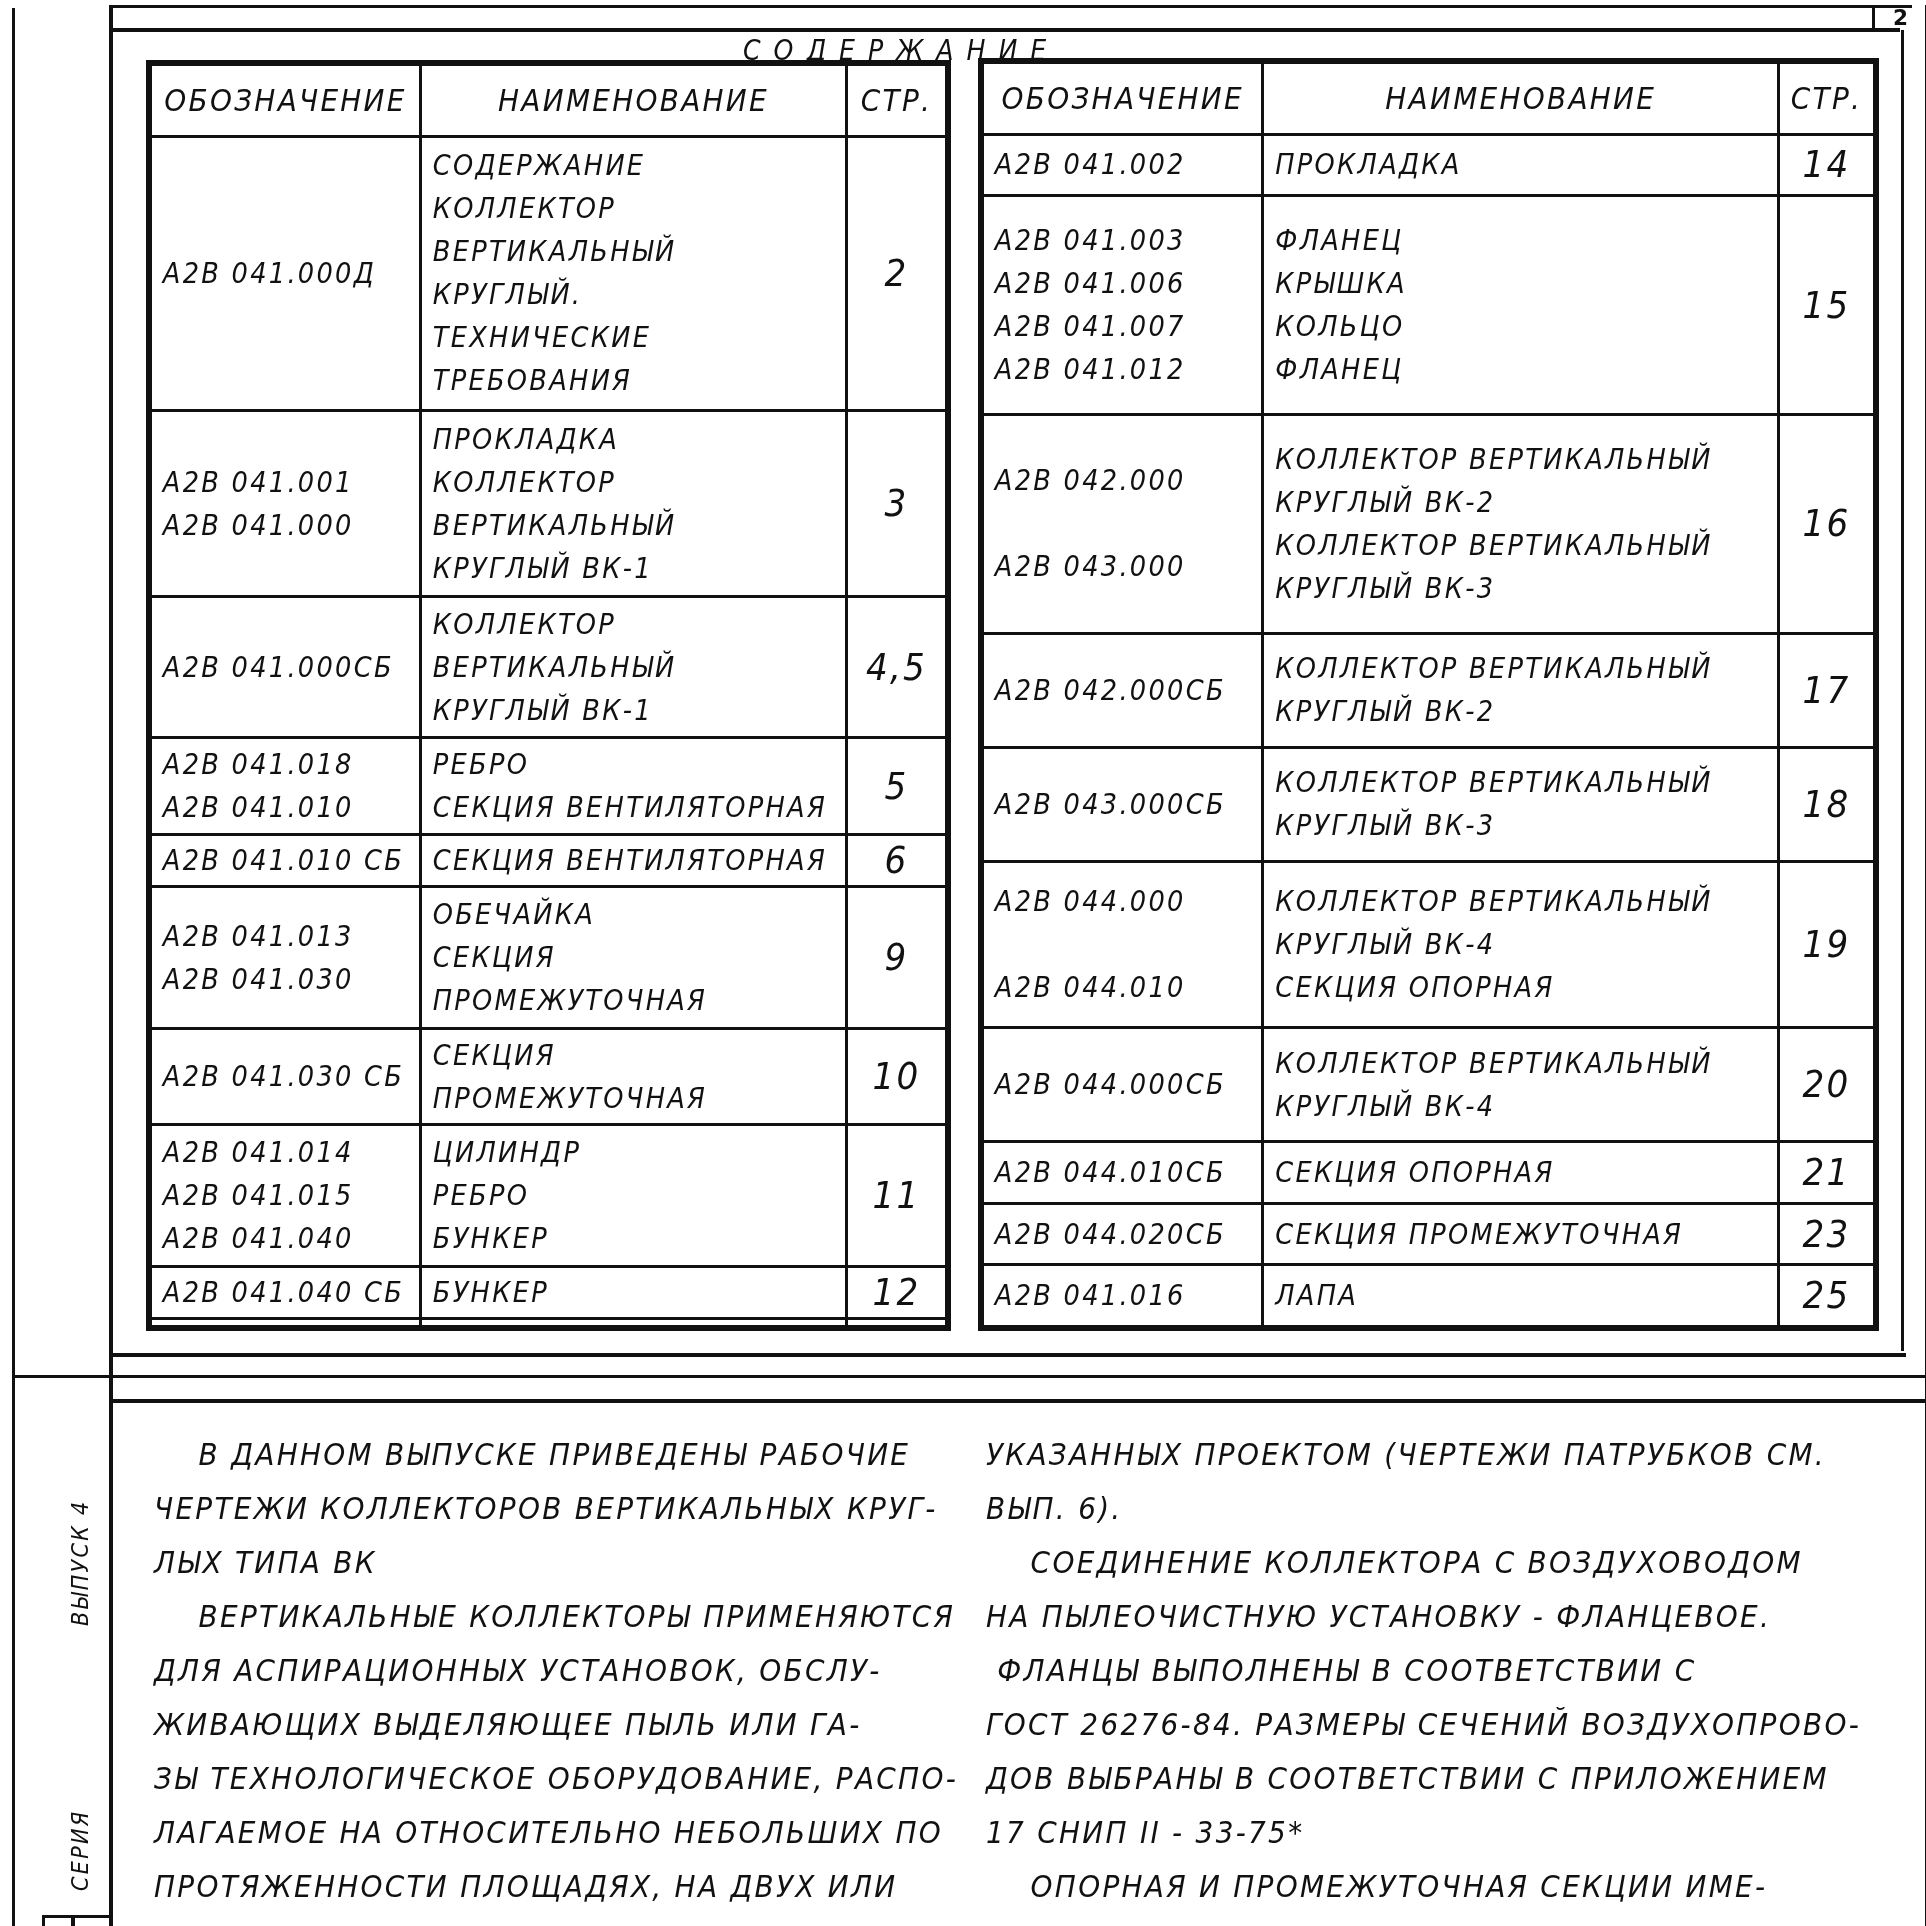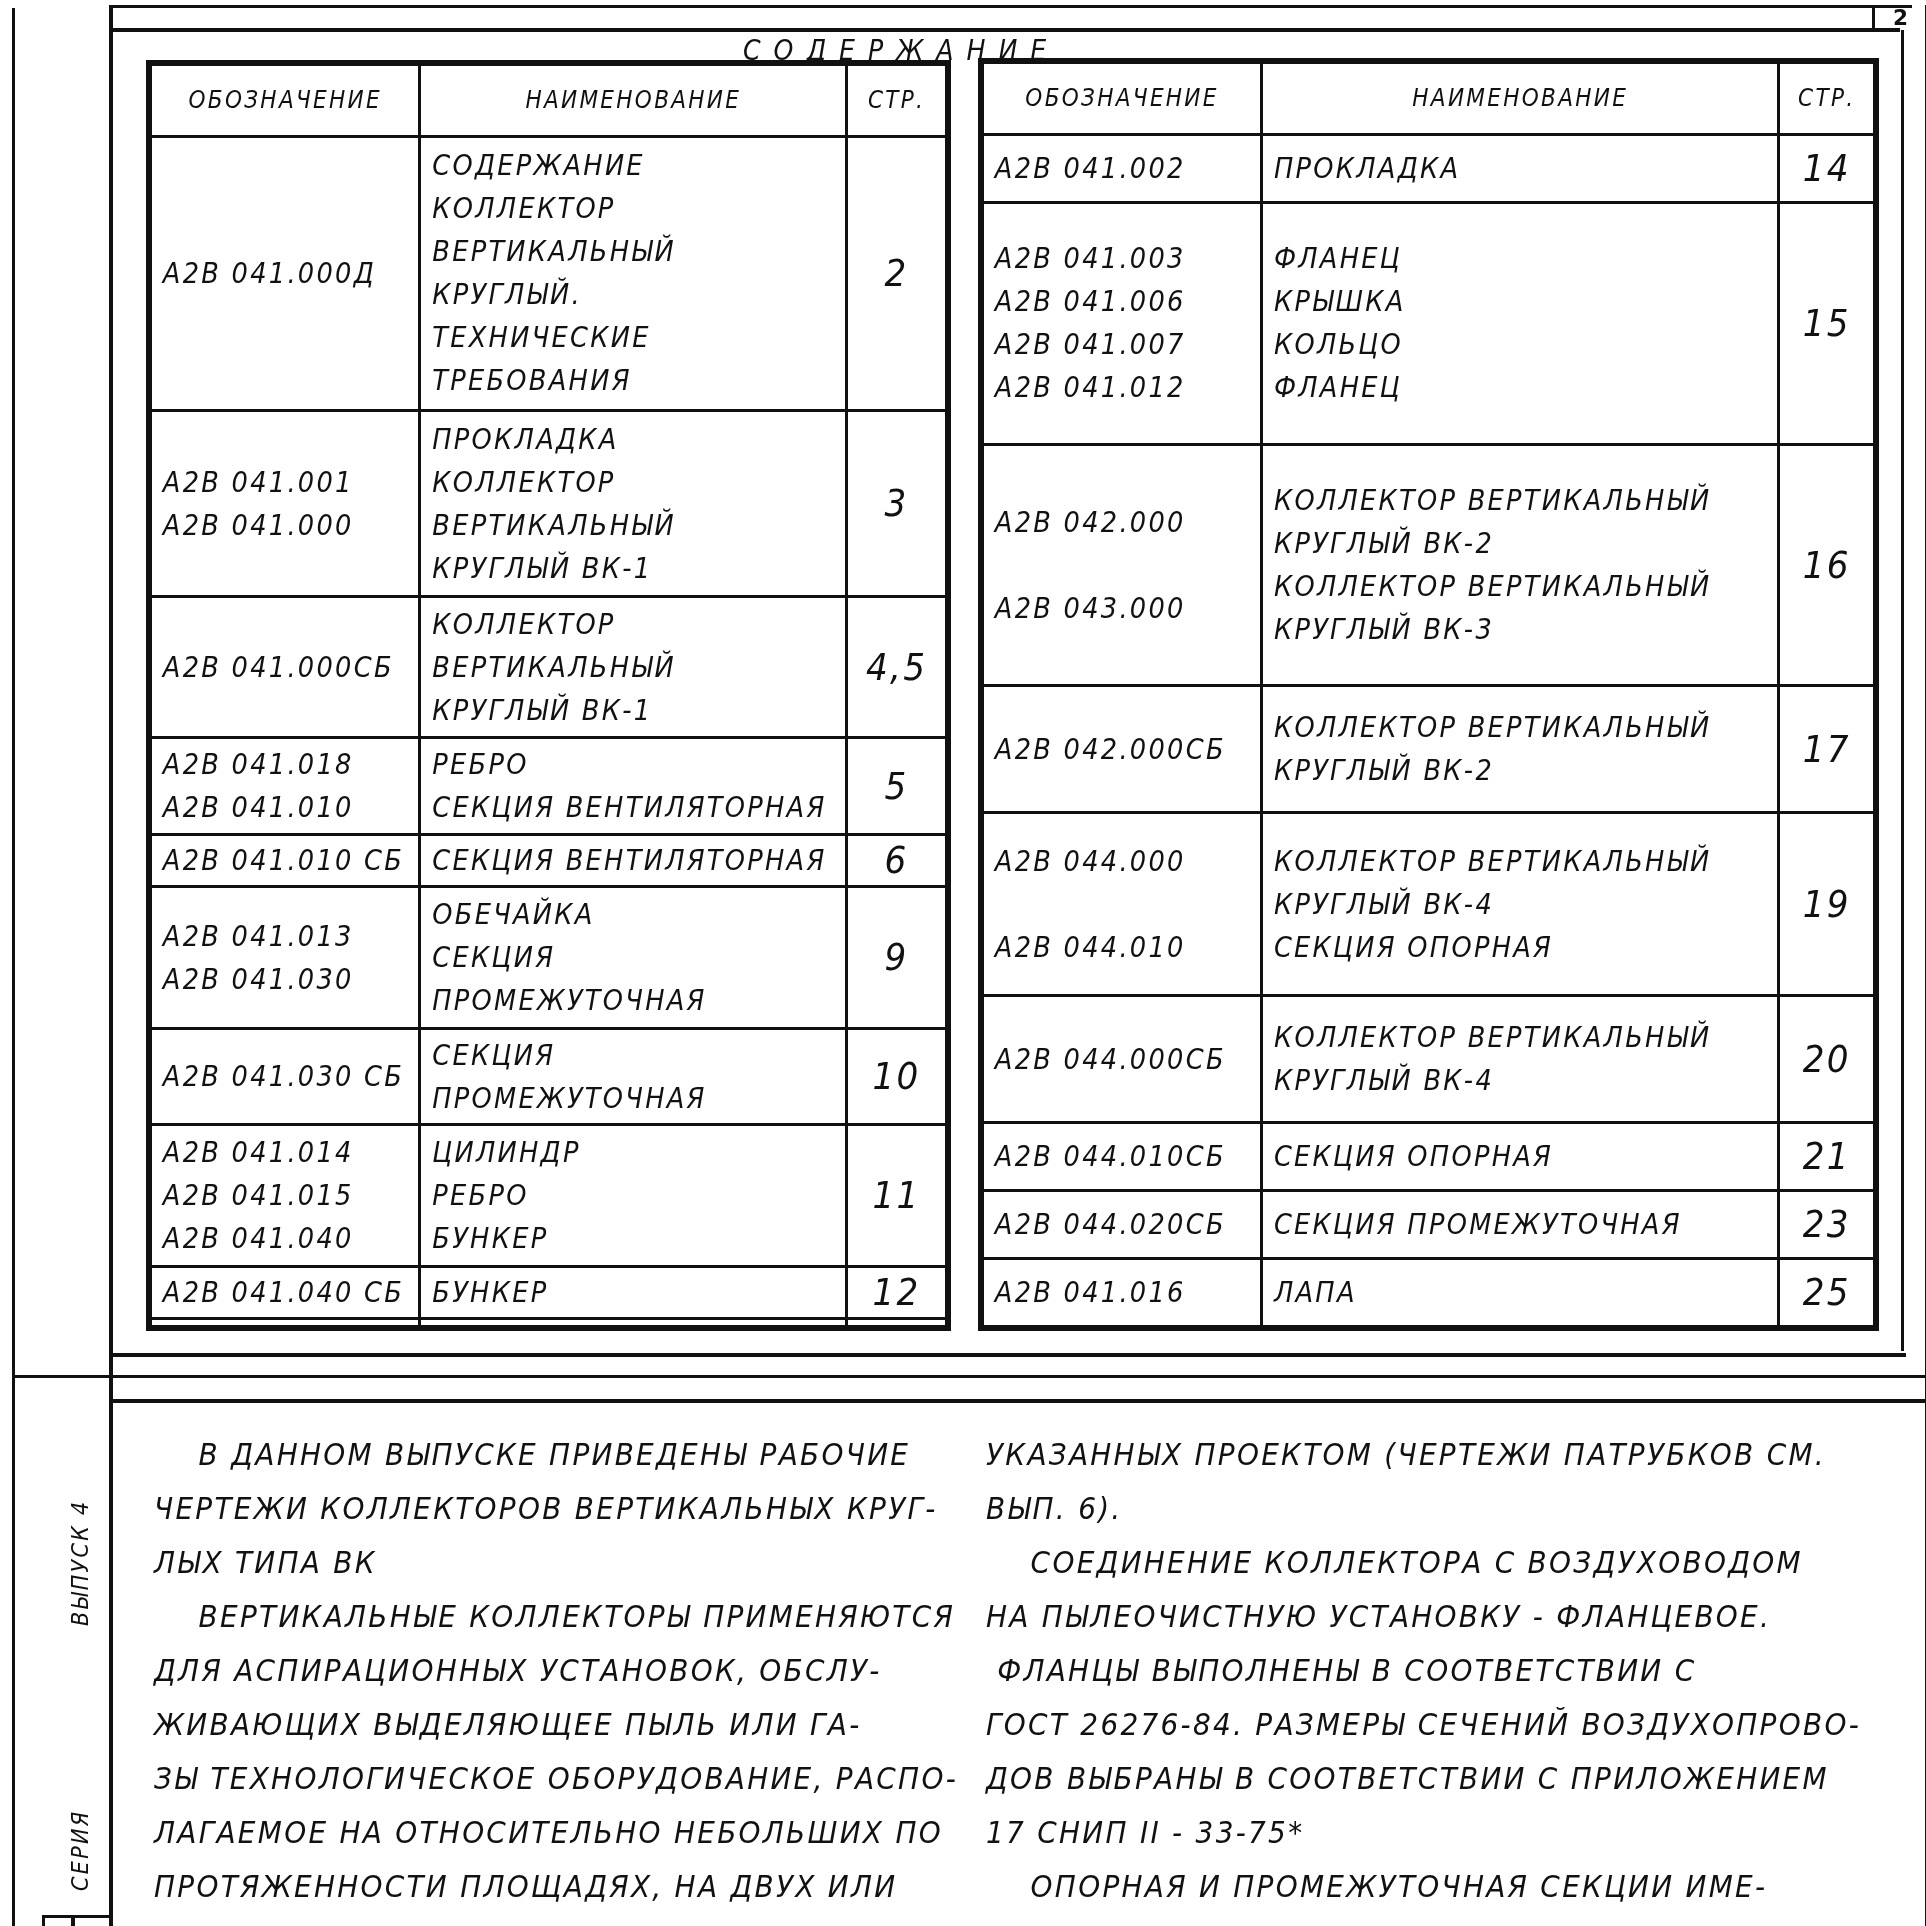--- a/index.html
+++ b/index.html
@@ -5,21 +5,21 @@
   html, body { margin:0; padding:0; background:#ffffff; }
   body { width:1943px; height:2706px; position:relative; overflow:hidden;
          font-family:"DejaVu Sans", sans-serif; color:#111; }
   .abs { position:absolute; }
   .line { position:absolute; background:#111; }
   .hand { font-family:"DejaVu Sans Condensed","DejaVu Sans", sans-serif; font-style:oblique; text-transform:uppercase; letter-spacing:2.3px; }
   
   .toc { position:absolute; border:3.5px solid #111; border-collapse:collapse; box-sizing:border-box; }
   .toc table { border-collapse:collapse; width:100%; height:100%; }
   .toc td, .toc th { border:3.1px solid #111; vertical-align:middle; padding:2.3px 10.8px; font-weight:normal; }
-  .toc th { height:64px; font-size:24px; }
+  .toc th { height:64px; font-size:31px; }
   .toc td { font-size:28.5px; line-height:43px; }
   .toc td.code { white-space:pre-line; }
   .toc td.name { white-space:pre-line; }
   .toc td.page { text-align:center; font-size:38px; padding:0 3.9px; }
   .toc-title { position:absolute; font-size:28px; letter-spacing:13px; }
   
   .para { position:absolute; font-size:31px; line-height:54px; white-space:pre; }
   .vert { position:absolute; transform-origin:left top; transform:rotate(-90deg); white-space:nowrap; }
 </style>
 </head>
@@ -166,20 +166,26 @@
 круглый ВК-3</td>
           <td class="page">16</td>
         </tr>
         <tr>
           <td class="code">А2В 042.000СБ</td>
           <td class="name">Коллектор вертикальный
 круглый ВК-2</td>
           <td class="page">17</td>
         </tr>
         <tr>
+          <td class="code">А2В 043.000СБ</td>
+          <td class="name">Коллектор вертикальный
+круглый ВК-3</td>
+          <td class="page">18</td>
+        </tr>
+        <tr>
           <td class="code">А2В 044.000
 
 А2В 044.010</td>
           <td class="name">Коллектор вертикальный
 круглый ВК-4
 Секция опорная</td>
           <td class="page">19</td>
         </tr>
         <tr>
           <td class="code">А2В 044.000СБ</td>

